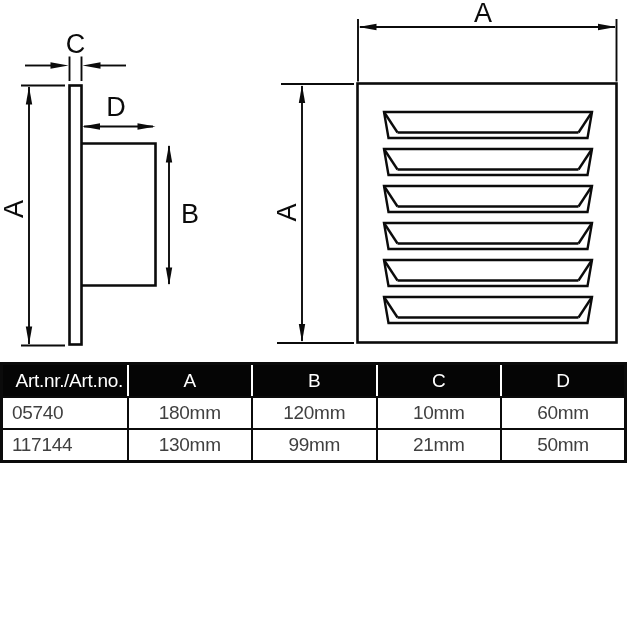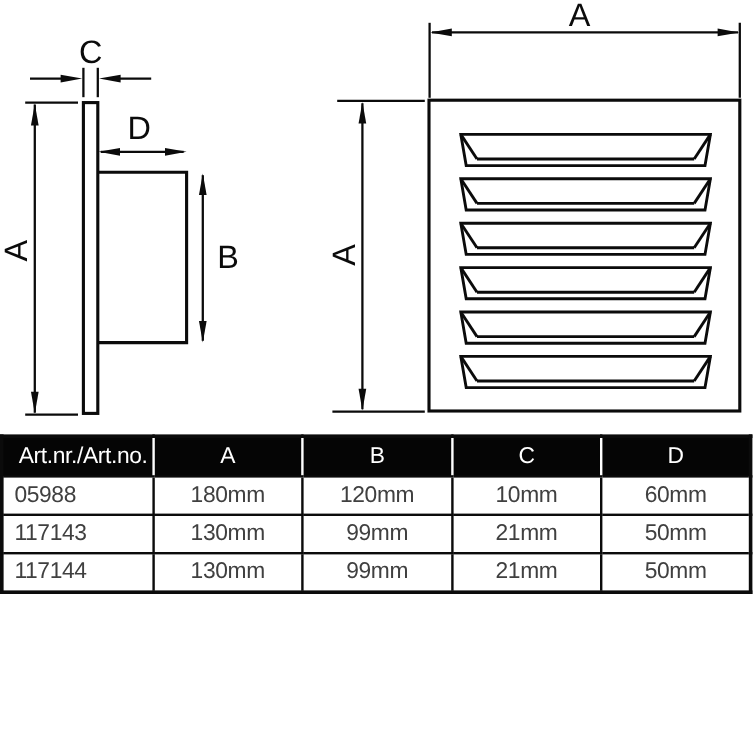--- a/index.html
+++ b/index.html
@@ -149,32 +149,25 @@
       <tr>
         <th>Art.nr./Art.no.</th>
         <th>A</th>
         <th>B</th>
         <th>C</th>
         <th>D</th>
       </tr>
     </thead>
     <tbody>
       <tr>
-        <td>05988</td>
+        <td>05740</td>
         <td>180mm</td>
         <td>120mm</td>
         <td>10mm</td>
         <td>60mm</td>
-      </tr>
-      <tr>
-        <td>117143</td>
-        <td>130mm</td>
-        <td>99mm</td>
-        <td>21mm</td>
-        <td>50mm</td>
       </tr>
       <tr>
         <td>117144</td>
         <td>130mm</td>
         <td>99mm</td>
         <td>21mm</td>
         <td>50mm</td>
       </tr>
     </tbody>
   </table>

